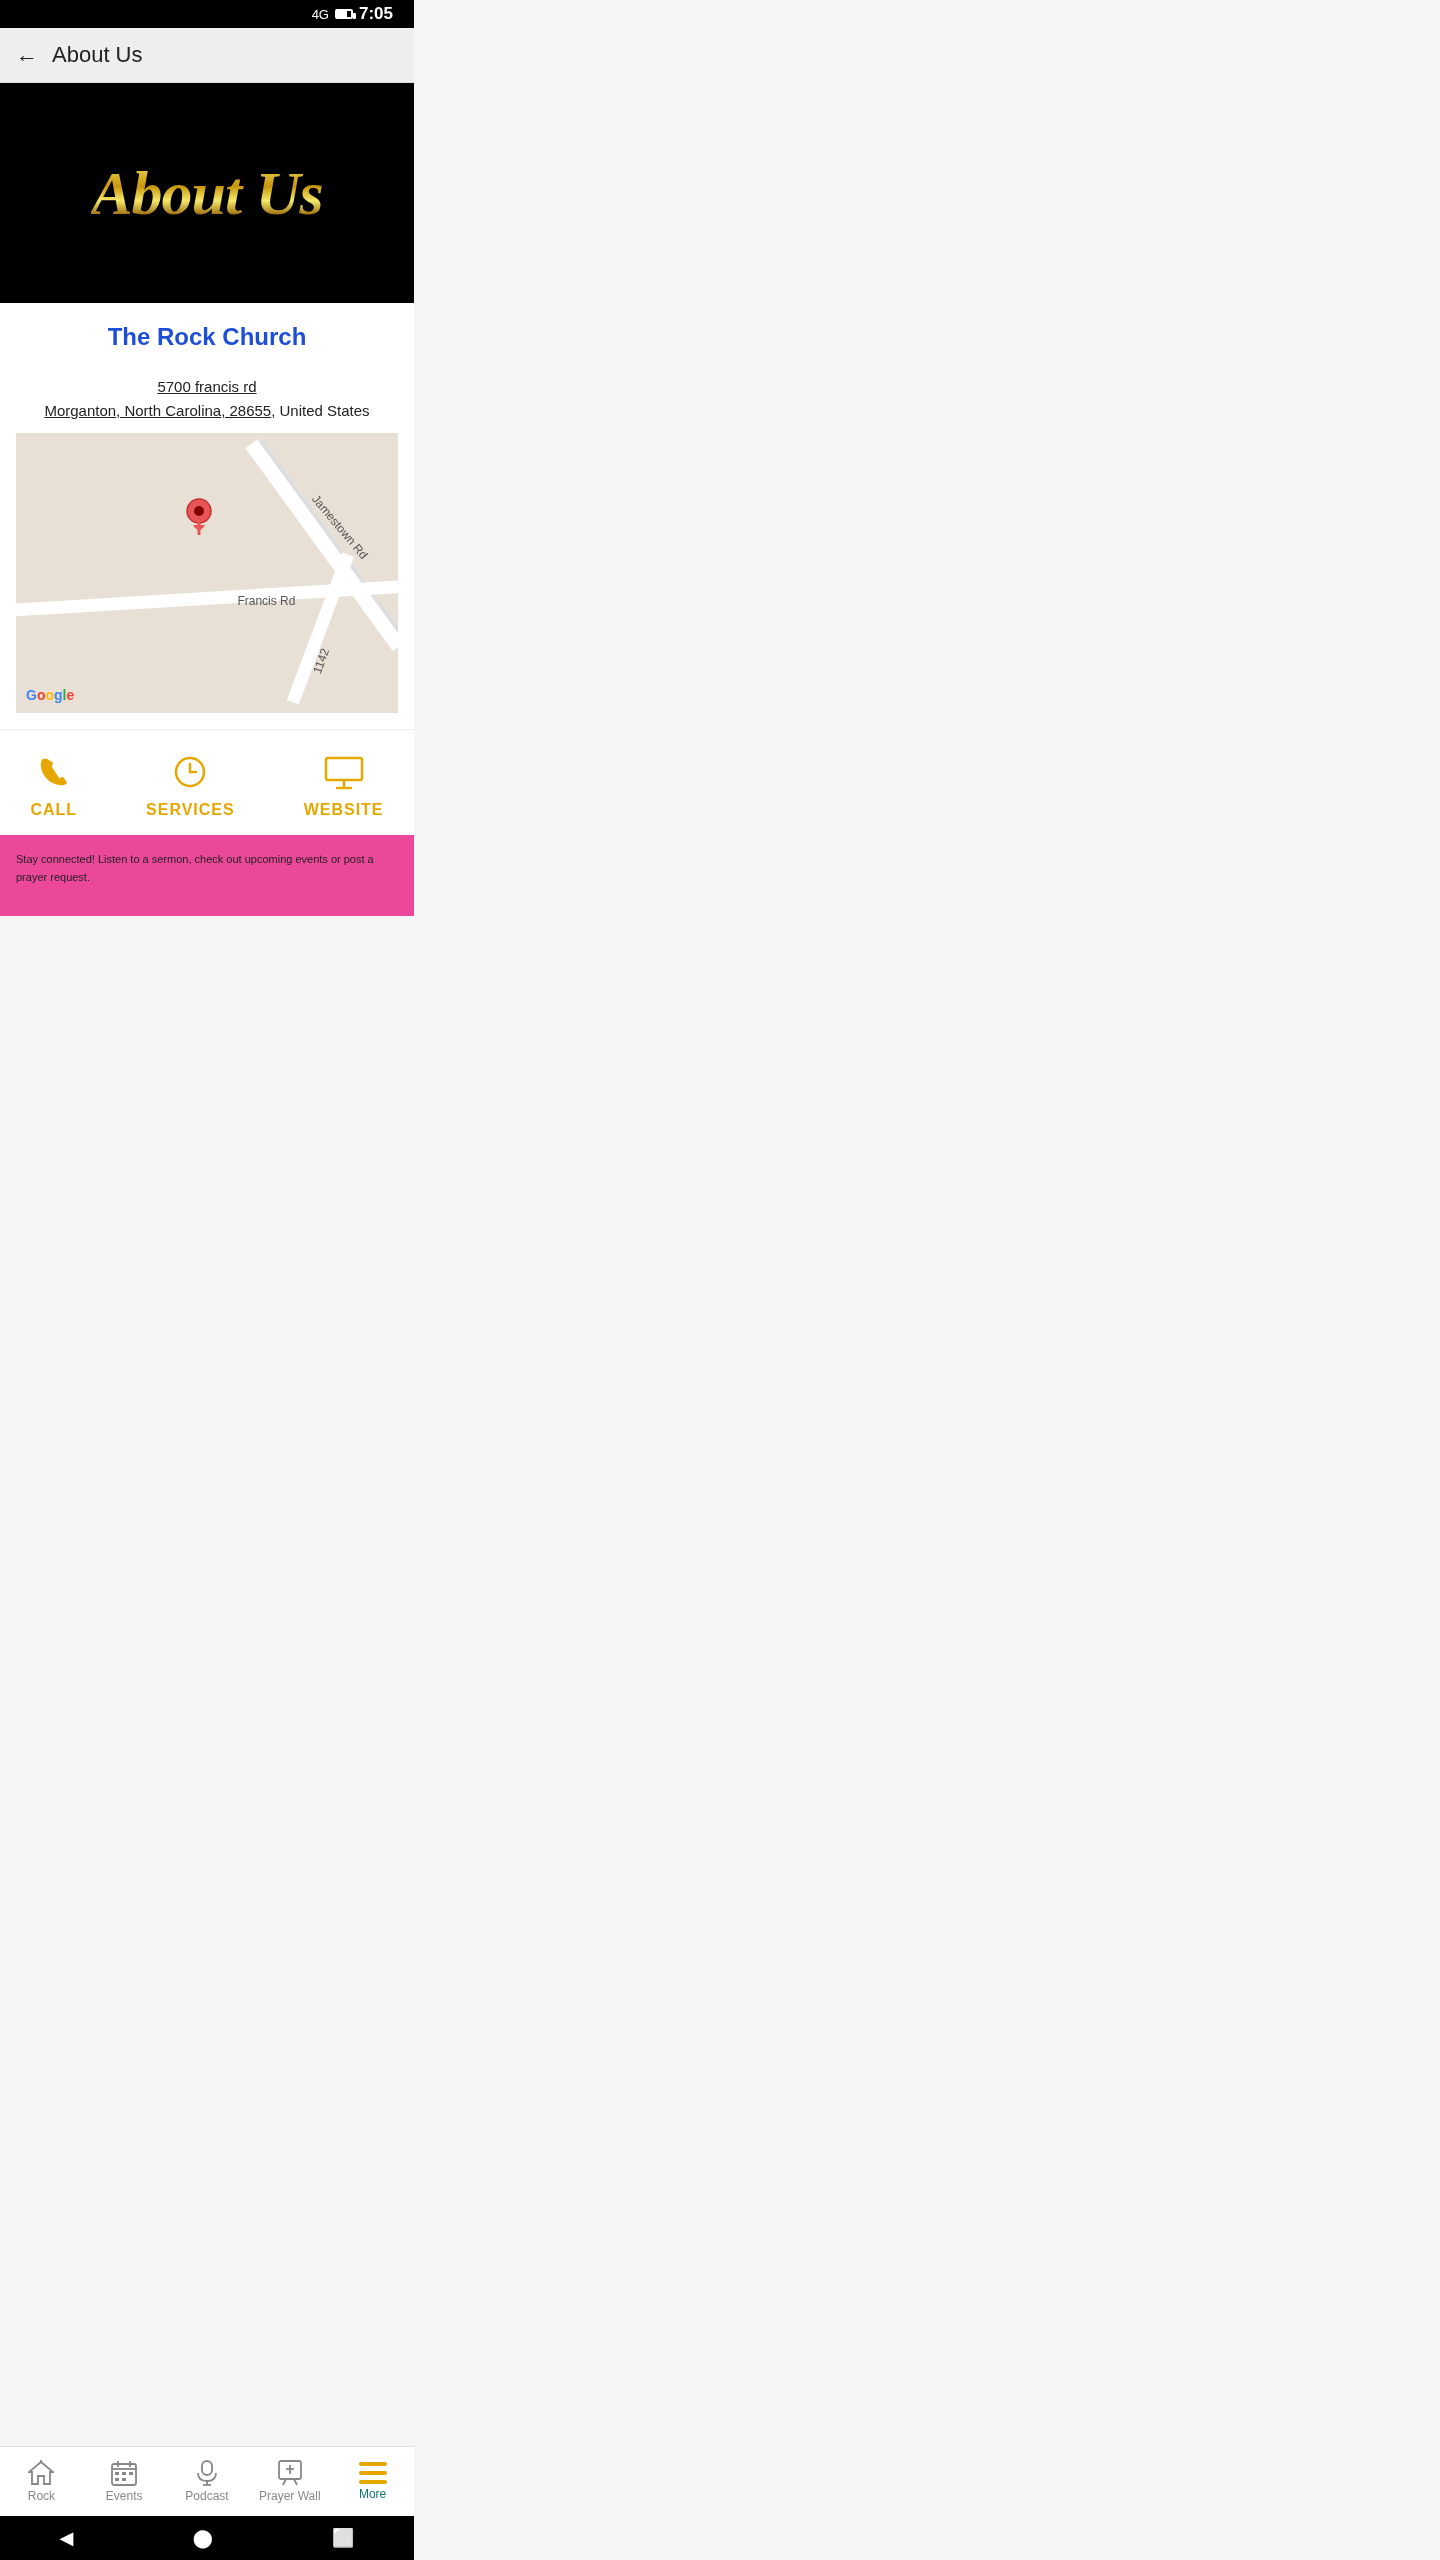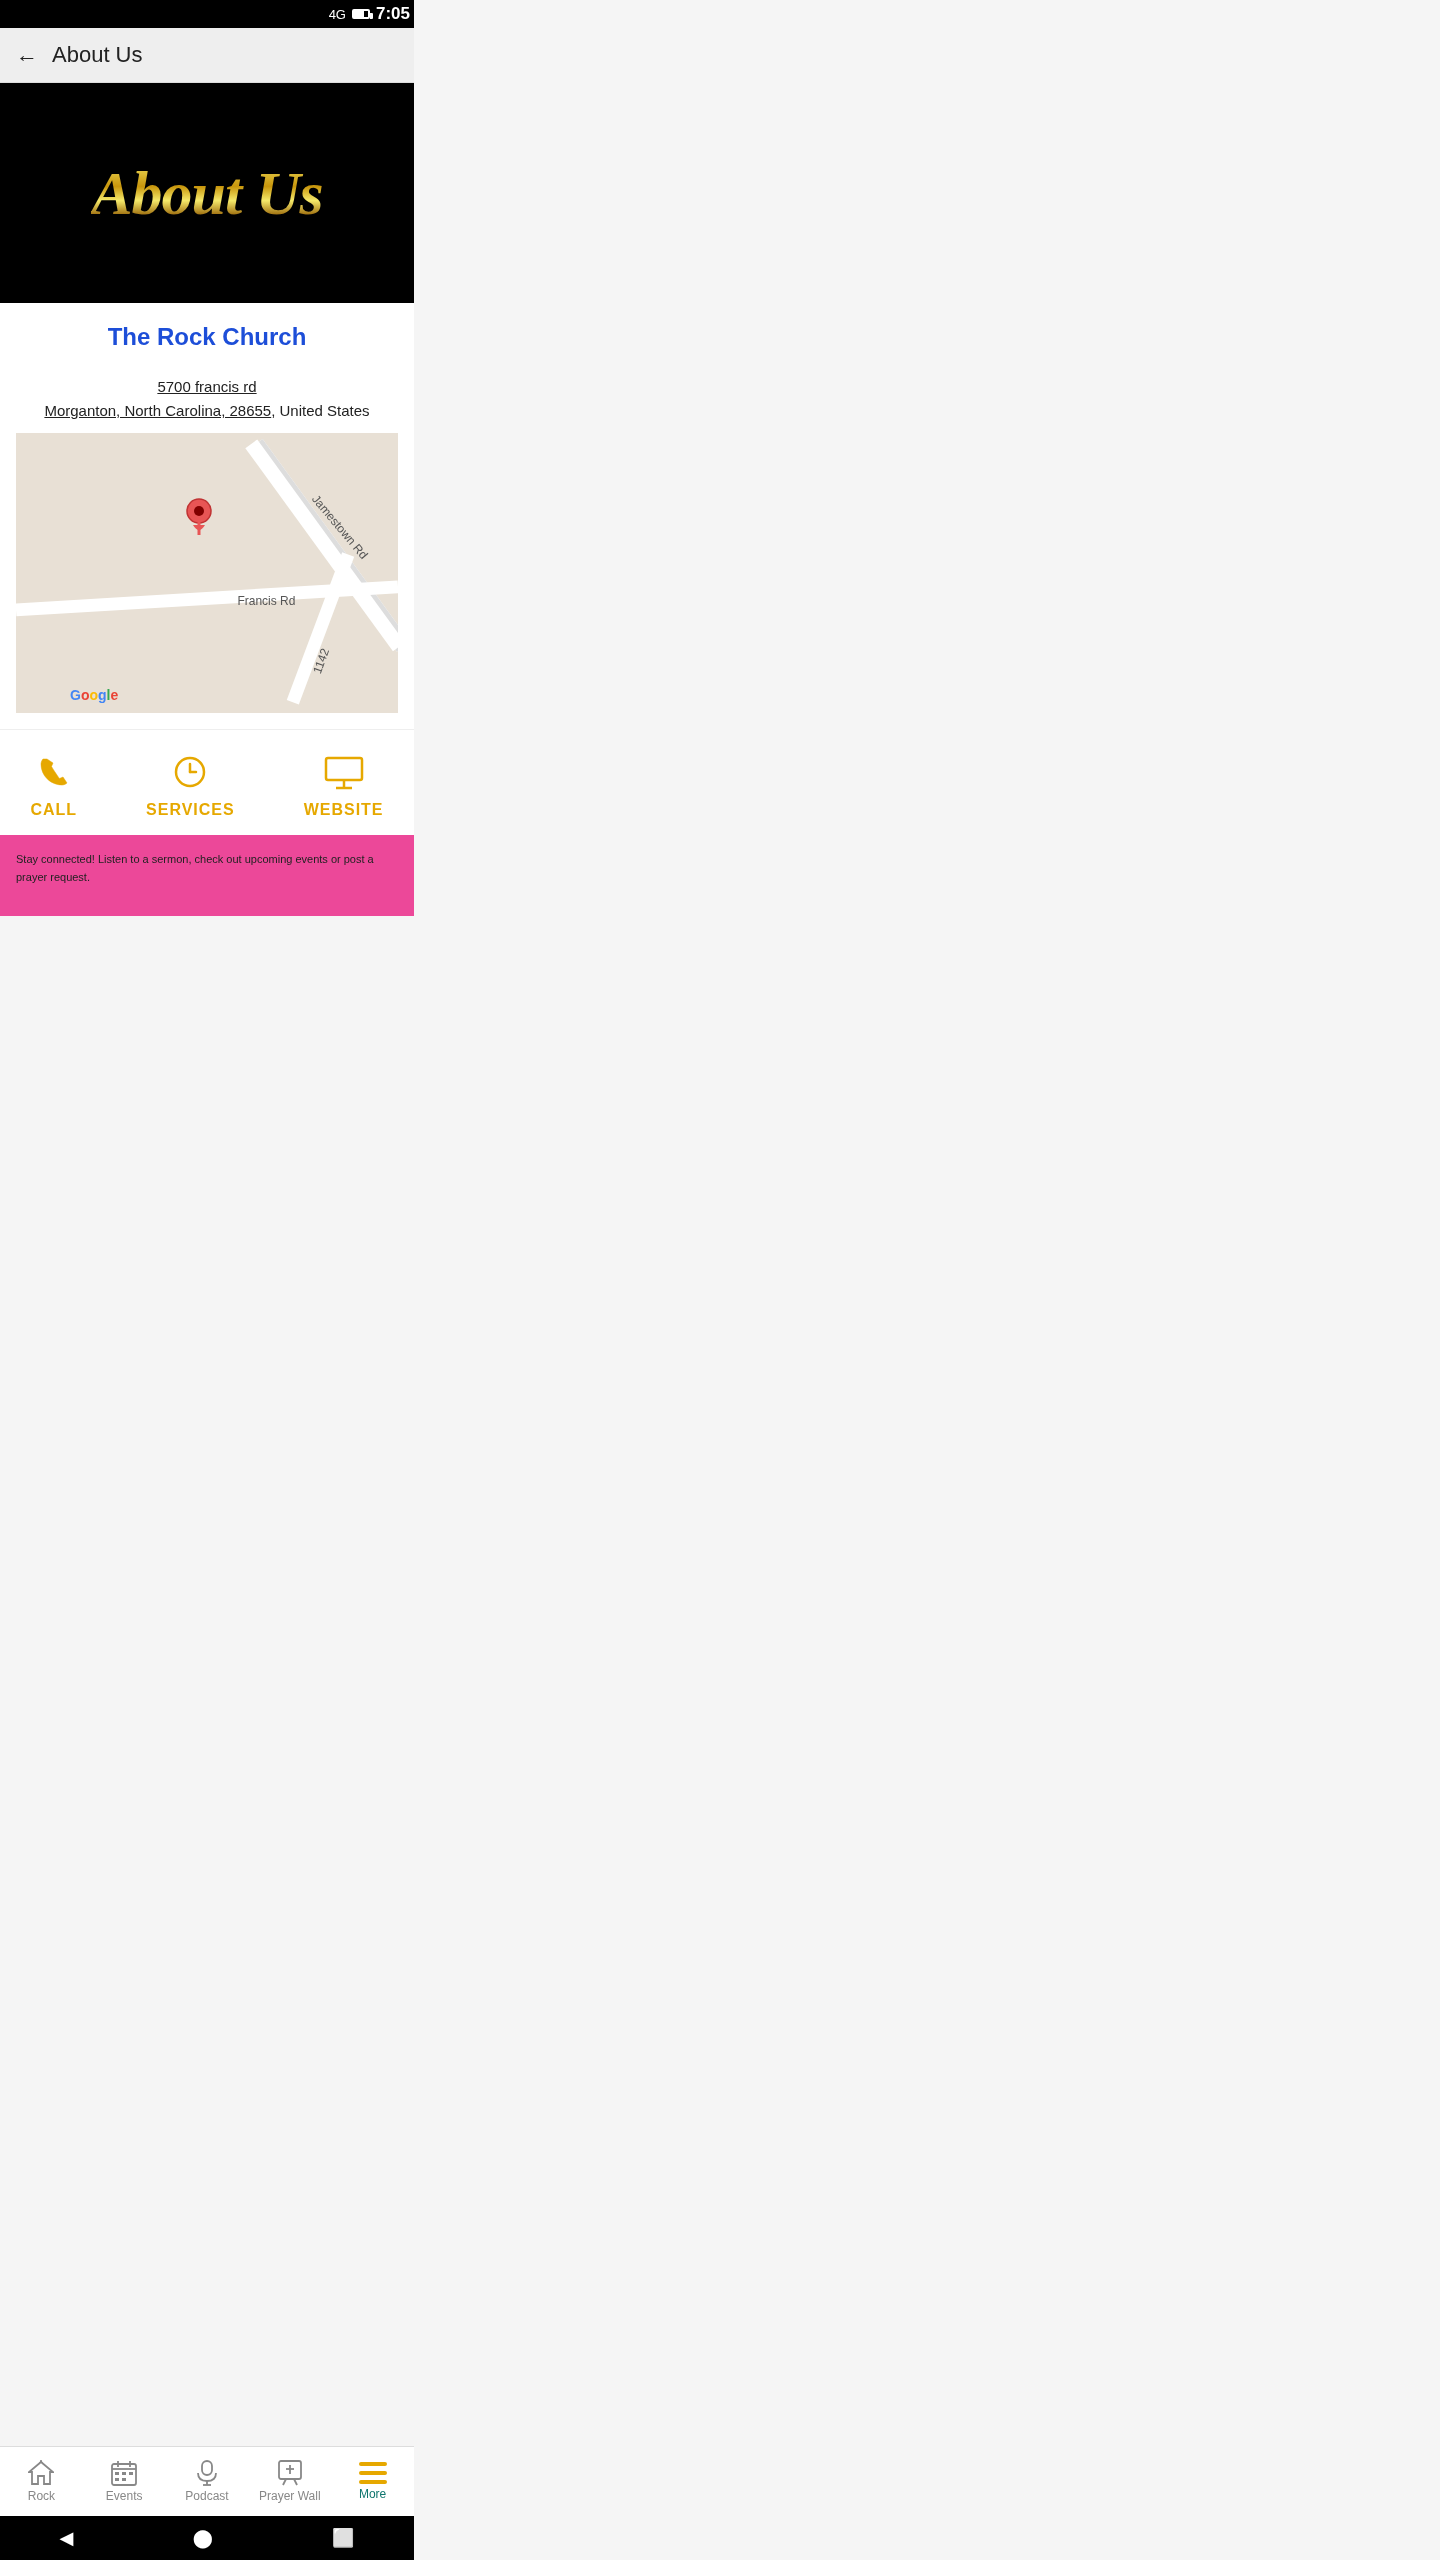--- a/index.html
+++ b/index.html
@@ -11,21 +11,21 @@
       font-family: 'Arial', sans-serif;
       background: #f5f5f5;
       overflow-x: hidden;
     }
 
     
     .status-bar {
       background: #000;
       color: #fff;
       font-size: 13px;
-      padding: 5px 4px;
+      padding: 5px 21px;
       display: flex;
       justify-content: flex-end;
       align-items: center;
       gap: 6px;
       height: 28px;
     }
     .status-bar .time {
       font-weight: bold;
       font-size: 17px;
     }
@@ -138,21 +138,20 @@
       top: 0; left: 0;
       width: 100%; height: 100%;
     }
 
     .google-logo {
       position: absolute;
       bottom: 10px;
       left: 10px;
       font-size: 14px;
       font-weight: bold;
-      margin-left: 44px;
     }
     .google-logo .g { color: #4285F4; }
     .google-logo .o1 { color: #EA4335; }
     .google-logo .o2 { color: #FBBC05; }
     .google-logo .g2 { color: #4285F4; }
     .google-logo .l { color: #34A853; }
     .google-logo .e { color: #EA4335; }
 
     
     .map-pin {

